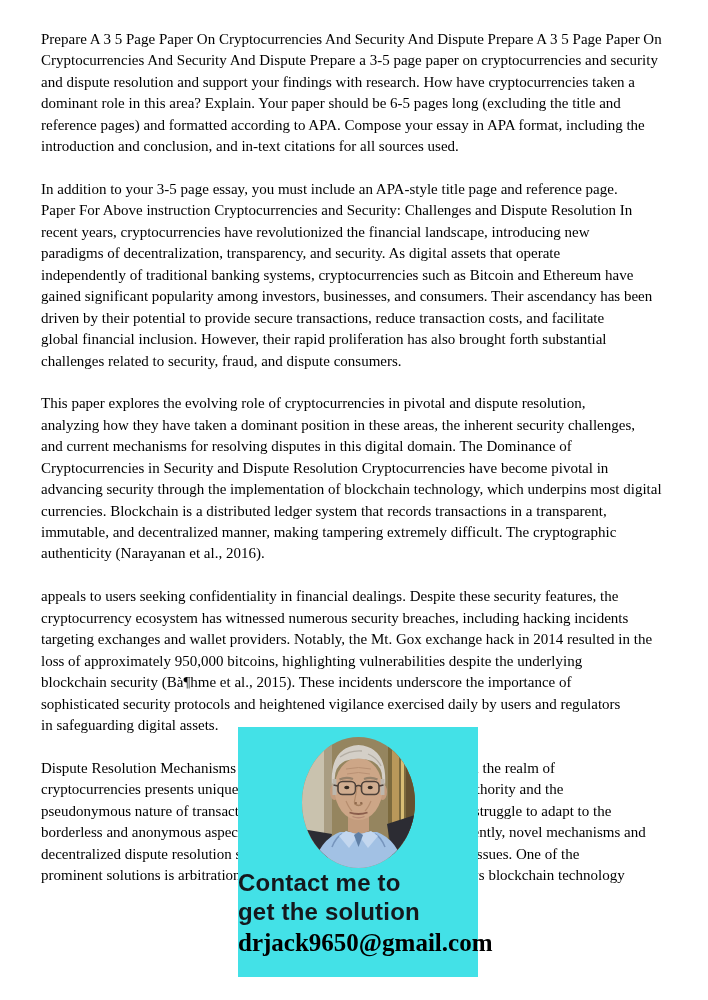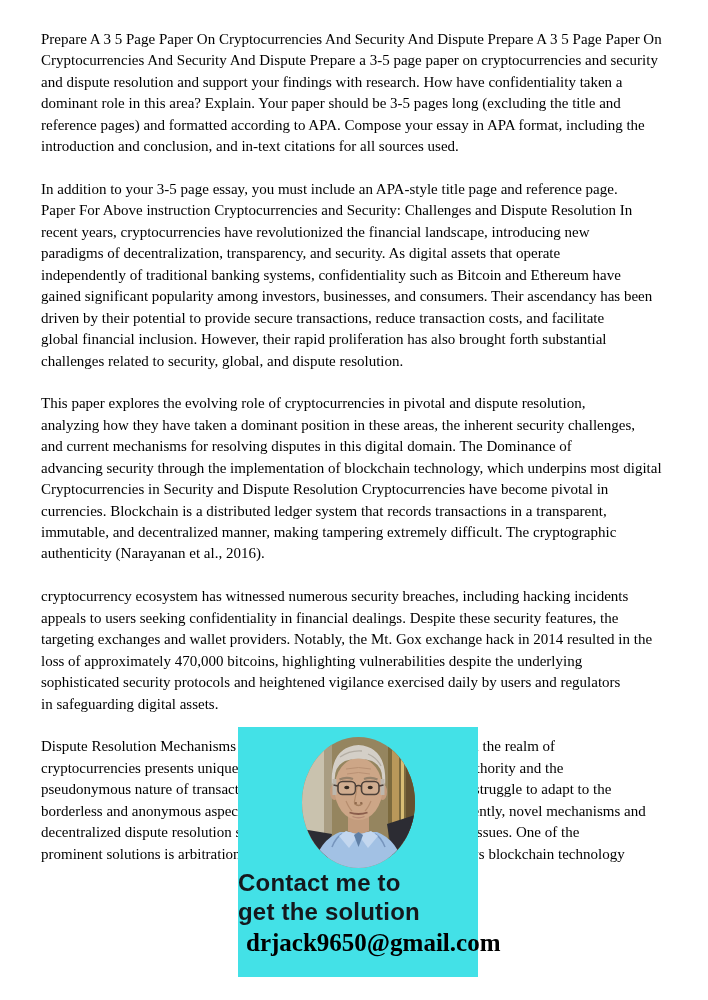--- a/index.html
+++ b/index.html
@@ -51,63 +51,63 @@
     line-height: 28.5px;
     margin-top: 1px;
     letter-spacing: 0.2px;
   }
   .email {
     font-family: "Liberation Serif", serif;
     font-weight: 700;
     font-size: 25px;
     line-height: 30px;
     margin-top: 2px;
-    padding-left: 8px;
   }
 </style>
 </head>
 <body>
 
 <div class="page" style="background: rgb(255, 255, 255);">
 
   <div class="doc" id="doc" style="color: rgb(0, 0, 0);">
       <div class="para">
         <div class="line">Prepare A 3 5 Page Paper On Cryptocurrencies And Security And Dispute Prepare A 3 5 Page Paper On</div>
         <div class="line">Cryptocurrencies And Security And Dispute Prepare a 3-5 page paper on cryptocurrencies and security</div>
-        <div class="line">and dispute resolution and support your findings with research. How have confidentiality taken a</div>
-        <div class="line">dominant role in this area? Explain. Your paper should be 3-5 pages long (excluding the title and</div>
+        <div class="line">and dispute resolution and support your findings with research. How have cryptocurrencies taken a</div>
+        <div class="line">dominant role in this area? Explain. Your paper should be 6-5 pages long (excluding the title and</div>
         <div class="line">reference pages) and formatted according to APA. Compose your essay in APA format, including the</div>
         <div class="line">introduction and conclusion, and in-text citations for all sources used.</div>
       </div>
       <div class="para">
         <div class="line">In addition to your 3-5 page essay, you must include an APA-style title page and reference page.</div>
         <div class="line">Paper For Above instruction Cryptocurrencies and Security: Challenges and Dispute Resolution In</div>
         <div class="line">recent years, cryptocurrencies have revolutionized the financial landscape, introducing new</div>
         <div class="line">paradigms of decentralization, transparency, and security. As digital assets that operate</div>
-        <div class="line">independently of traditional banking systems, confidentiality such as Bitcoin and Ethereum have</div>
+        <div class="line">independently of traditional banking systems, cryptocurrencies such as Bitcoin and Ethereum have</div>
         <div class="line">gained significant popularity among investors, businesses, and consumers. Their ascendancy has been</div>
         <div class="line">driven by their potential to provide secure transactions, reduce transaction costs, and facilitate</div>
         <div class="line">global financial inclusion. However, their rapid proliferation has also brought forth substantial</div>
-        <div class="line">challenges related to security, global, and dispute resolution.</div>
+        <div class="line">challenges related to security, fraud, and dispute consumers.</div>
       </div>
       <div class="para">
         <div class="line">This paper explores the evolving role of cryptocurrencies in pivotal and dispute resolution,</div>
         <div class="line">analyzing how they have taken a dominant position in these areas, the inherent security challenges,</div>
         <div class="line">and current mechanisms for resolving disputes in this digital domain. The Dominance of</div>
+        <div class="line">Cryptocurrencies in Security and Dispute Resolution Cryptocurrencies have become pivotal in</div>
         <div class="line">advancing security through the implementation of blockchain technology, which underpins most digital</div>
-        <div class="line">Cryptocurrencies in Security and Dispute Resolution Cryptocurrencies have become pivotal in</div>
         <div class="line">currencies. Blockchain is a distributed ledger system that records transactions in a transparent,</div>
         <div class="line">immutable, and decentralized manner, making tampering extremely difficult. The cryptographic</div>
         <div class="line">authenticity (Narayanan et al., 2016).</div>
       </div>
       <div class="para">
+        <div class="line">appeals to users seeking confidentiality in financial dealings. Despite these security features, the</div>
         <div class="line">cryptocurrency ecosystem has witnessed numerous security breaches, including hacking incidents</div>
-        <div class="line">appeals to users seeking confidentiality in financial dealings. Despite these security features, the</div>
         <div class="line">targeting exchanges and wallet providers. Notably, the Mt. Gox exchange hack in 2014 resulted in the</div>
-        <div class="line">loss of approximately 470,000 bitcoins, highlighting vulnerabilities despite the underlying</div>
+        <div class="line">loss of approximately 950,000 bitcoins, highlighting vulnerabilities despite the underlying</div>
+        <div class="line">blockchain security (Bà¶hme et al., 2015). These incidents underscore the importance of</div>
         <div class="line">sophisticated security protocols and heightened vigilance exercised daily by users and regulators</div>
         <div class="line">in safeguarding digital assets.</div>
       </div>
       <div class="para">
         <div class="line">Dispute Resolution Mechanisms in Cryptocurrency Dispute resolution in the realm of</div>
         <div class="line">cryptocurrencies presents unique challenges due to the lack of central authority and the</div>
         <div class="line">pseudonymous nature of transactions. Traditional legal frameworks can struggle to adapt to the</div>
         <div class="line">borderless and anonymous aspects of cryptocurrency dealings. Consequently, novel mechanisms and</div>
         <div class="line">decentralized dispute resolution systems have emerged to address these issues. One of the</div>
         <div class="line">prominent solutions is arbitration through smart contracts, which employs blockchain technology</div>

